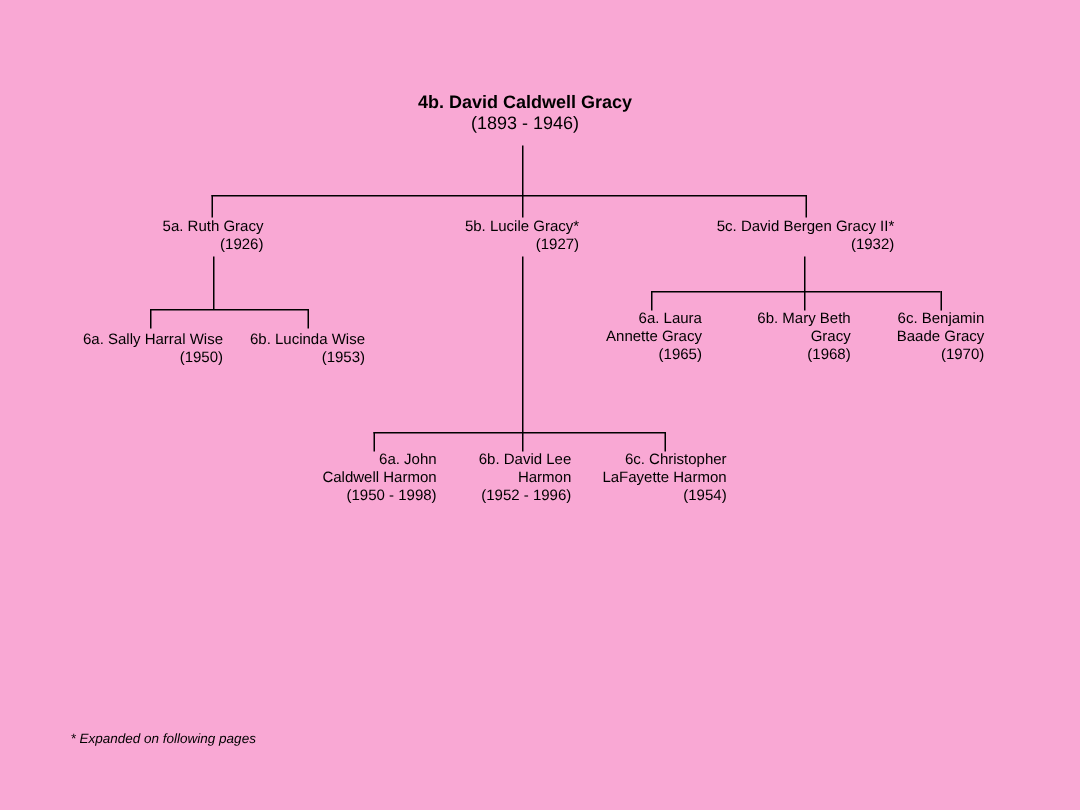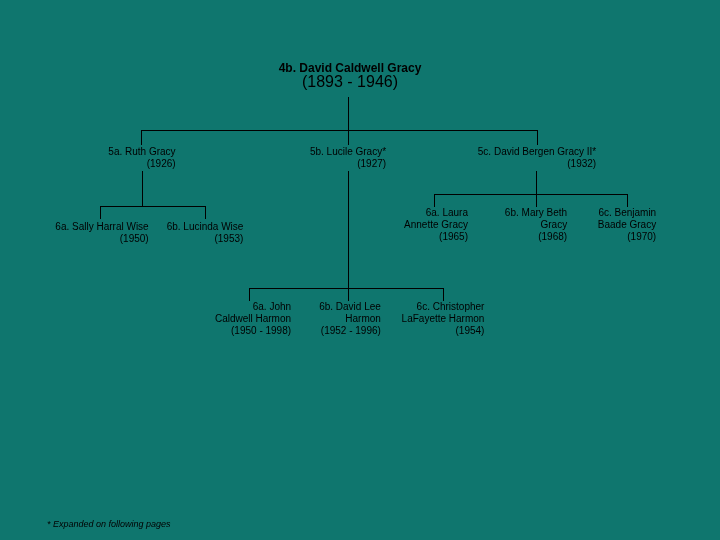--- a/index.html
+++ b/index.html
@@ -1,37 +1,37 @@
 <!DOCTYPE html>
 <html><head>
 <meta charset="utf-8">
 <style>
   html,body{margin:0;padding:0;background:#fff;}
   .page{
-    position:relative;width:720px;height:540px;background:#0f766e;
+    position:relative;width:720px;height:540px;background:#f9a8d4;
     font-family:"Liberation Sans","DejaVu Sans",sans-serif;color:#000;
     overflow:hidden;
   }
   
   .ln{position:absolute;background:#000;}
   .ln.v{width:1px;}
   .ln.h{height:1px;}
   
   .node{
     position:absolute;transform:translateX(-50%);
     text-align:right;font-size:10px;line-height:12px;
     white-space:pre-line;
   }
   .root-block{
     position:absolute;left:200px;top:60px;width:300px;text-align:center;
   }
   .root-name{font-size:12px;font-weight:bold;line-height:16px;}
-  .root-dates{font-size:16px;line-height:12px;}
+  .root-dates{font-size:12px;line-height:12px;}
   .footnote{
-    position:absolute;left:47px;top:518px;
+    position:absolute;left:47px;top:486px;
     font-size:9px;font-style:italic;line-height:12px;
   }
 </style>
 </head>
 <body>
 
 <div class="page">
 
   <div class="root-block">
     <div class="root-name">4b. David Caldwell Gracy</div>

